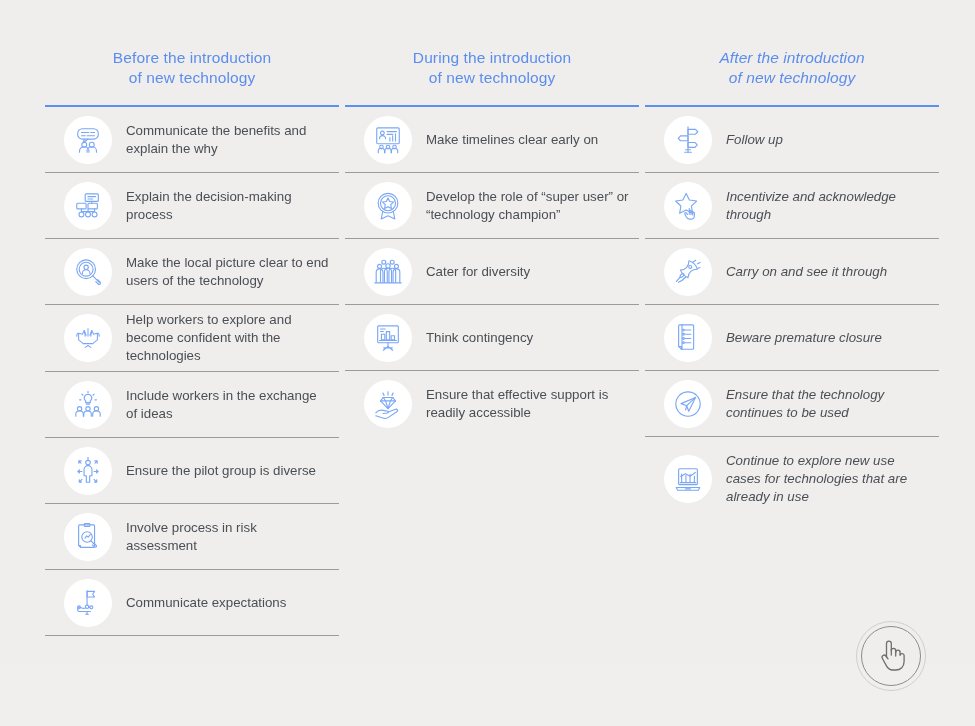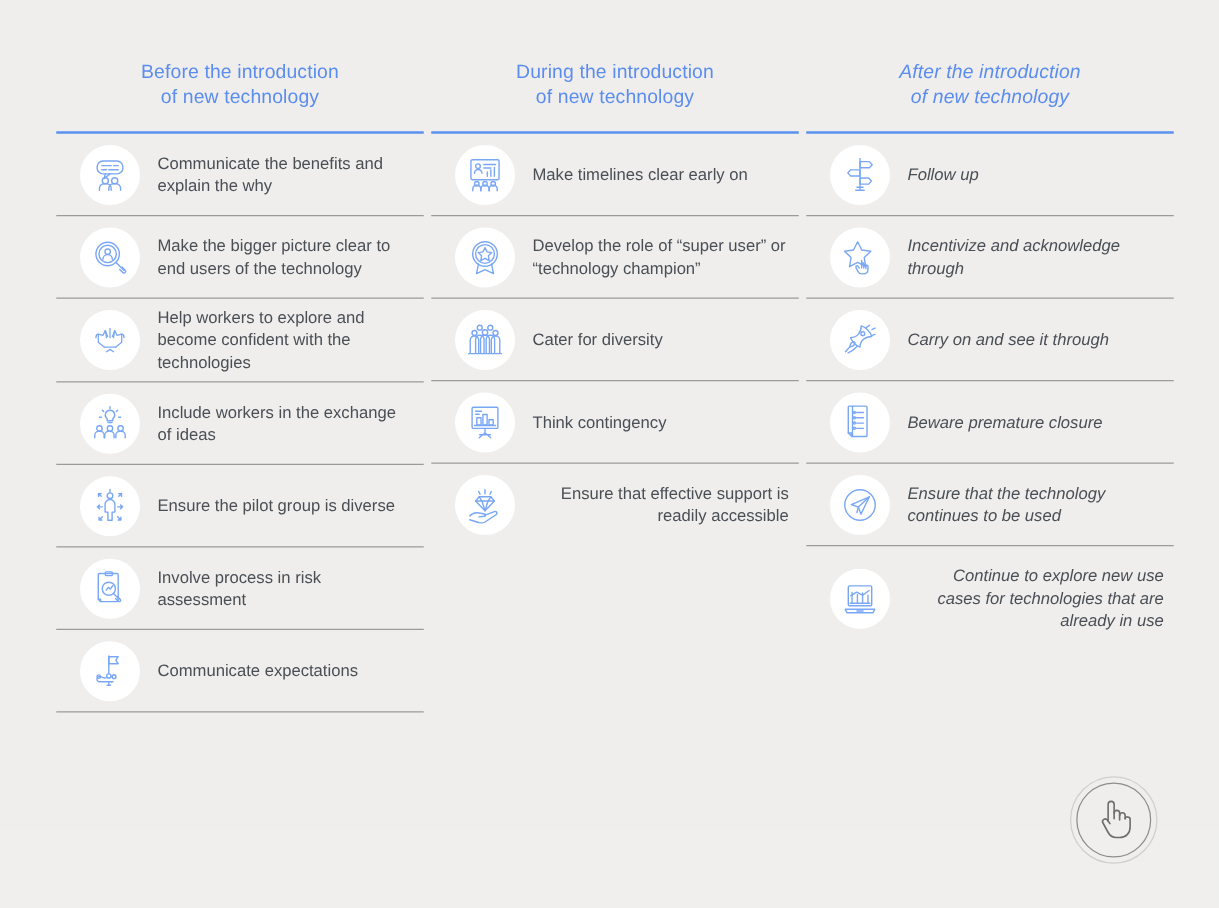--- a/index.html
+++ b/index.html
@@ -51,21 +51,21 @@
   .rows { position: relative; }
 
   .row {
     display: flex;
     align-items: center;
     box-sizing: border-box;
     border-bottom: 1px solid #9b9b99;
     min-height: 66px;
     padding: 6px 0;
   }
-  .row.last { border-bottom: none; text-align: right; }
+  .row.last { border-bottom: none; }
   .row.tall { min-height: 84px; }
 
   .icon-wrap {
     flex: 0 0 auto;
     width: 48px;
     height: 48px;
     margin-left: 19px;
     margin-right: 14px;
     border-radius: 50%;
     background: #ffffff;
@@ -131,33 +131,51 @@
               <line x1="15" y1="11.5" x2="23" y2="11.5"></line>
             <circle cx="12" cy="21" r="2.6"></circle>
               <circle cx="20" cy="21" r="2.6"></circle>
             <path d="M7 29v-1.6a4 4 0 0 1 4-4h2a4 4 0 0 1 4 4V29"></path>
             <path d="M15 29v-1.6a4 4 0 0 1 4-4h2a4 4 0 0 1 4 4V29"></path>
           </svg>
         </span>
         <span class="row-label">Communicate the benefits and explain the why</span>
       </div>
 
+      <div class="row">
+        <span class="icon-wrap">
+          <svg viewBox="0 0 32 32" fill="none" stroke="#7aa7f5" stroke-width="1.2" stroke-linecap="round" stroke-linejoin="round">
+            <rect x="13" y="3" width="14" height="8" rx="1"></rect>
+            <line x1="16" y1="6" x2="24" y2="6"></line>
+              <line x1="16" y1="8.5" x2="21" y2="8.5"></line>
+            <rect x="4" y="13" width="10" height="6" rx="1"></rect>
+            <rect x="16" y="13" width="10" height="6" rx="1"></rect>
+            <path d="M20 11v2"></path>
+              <path d="M9 19v3M16 19v3M23 19v3"></path>
+            <path d="M9 22h14"></path>
+            <circle cx="9" cy="25" r="2.6"></circle>
+              <circle cx="16" cy="25" r="2.6"></circle>
+              <circle cx="23" cy="25" r="2.6"></circle>
+          </svg>
+        </span>
+        <span class="row-label">Explain the decision-making process</span>
+      </div>
 
       <div class="row">
         <span class="icon-wrap">
           <svg viewBox="0 0 32 32" fill="none" stroke="#7aa7f5" stroke-width="1.2" stroke-linecap="round" stroke-linejoin="round">
             <circle cx="14" cy="13" r="10"></circle>
             <circle cx="14" cy="13" r="7.4"></circle>
             <circle cx="14" cy="11" r="2.3"></circle>
             <path d="M10 17.5a4 4 0 0 1 8 0"></path>
             <line x1="21.2" y1="20.2" x2="28" y2="27"></line>
             <path d="M26.3 24.2l2.6 2.6a1.4 1.4 0 0 1-2 2l-2.6-2.6"></path>
           </svg>
         </span>
-        <span class="row-label">Make the bigger picture clear to end users of the technology</span>
+        <span class="row-label">Make the local picture clear to end users of the technology</span>
       </div>
 
       <div class="row">
         <span class="icon-wrap">
           <svg viewBox="0 0 32 32" fill="none" stroke="#7aa7f5" stroke-width="1.1" stroke-linecap="round" stroke-linejoin="round">
             <path d="M4 14c0-2 1-3 2-3l4 1 2-4 2 5"></path>
             <path d="M6 11v7l5 4"></path>
             <path d="M28 14c0-2-1-3-2-3l-4 1-2-4-2 5"></path>
             <path d="M26 11v7l-5 4"></path>
             <path d="M12 8l1 6M16 6v8M20 8l-1 6"></path>

